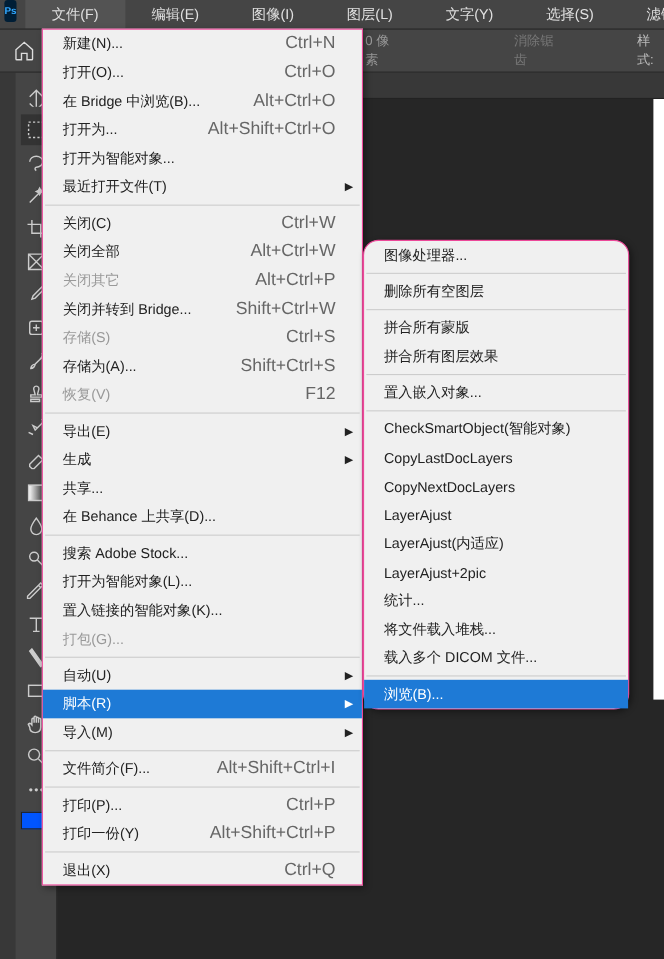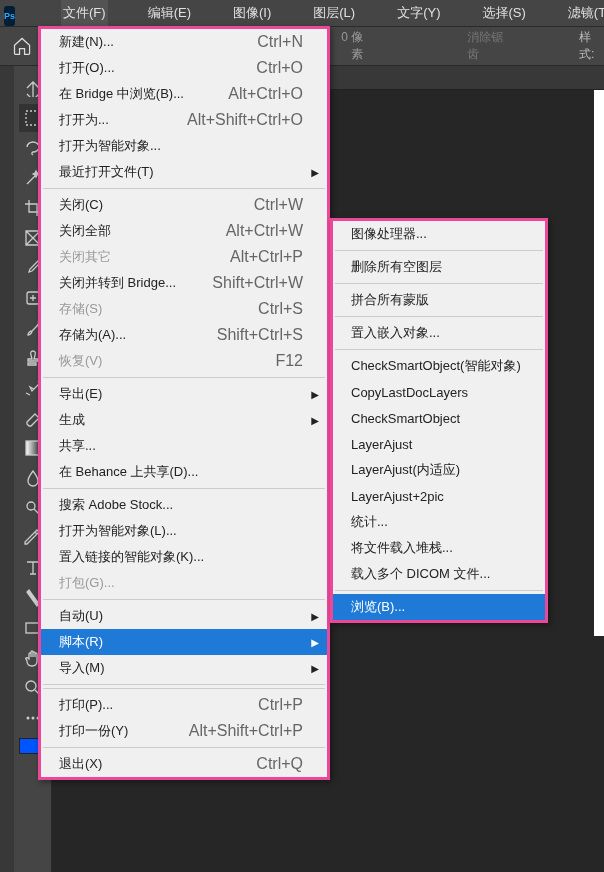--- a/index.html
+++ b/index.html
@@ -1,35 +1,35 @@
 <!DOCTYPE html>
 <html><head>
 <meta charset="utf-8">
 <style>
 * { margin: 0; padding: 0; box-sizing: border-box; font-family: "Microsoft YaHei", Arial, sans-serif; }
 body { background: #323232; width: 604px; height: 872px; overflow: hidden; color: #e0e0e0; font-size: 13px; }
-.menubar { height: 26px; background: #454545; display: flex; align-items: flex-end; padding-left: 4px; }
+.menubar { height: 26px; background: #454545; display: flex; align-items: flex-start; padding-left: 4px; }
 .ps-logo { width: 20px; height: 20px; background: #001e36; color: #31a8ff; font-size: 9px; font-weight: bold; display: flex; align-items: center; justify-content: center; border-radius: 3px; margin-right: 8px; }
-.menu-item { padding: 4px 2px; cursor: default; white-space: nowrap; margin-left: 38px; }
+.menu-item { padding: 4px 24px; cursor: default; white-space: nowrap; }
 .menu-item.active { background: #535353; }
 .options-bar { height: 40px; background: #454545; display: flex; align-items: center; padding-left: 12px; border-top: 1px solid #2a2a2a; border-bottom: 1px solid #2a2a2a; position: relative; }
 .home-icon { width: 22px; height: 22px; }
-.opt-text { color: #999; margin-left: 300px; font-size: 12px; text-align: right; }
+.opt-text { color: #999; margin-left: 300px; font-size: 12px; }
 .opt-text2 { color: #777; margin-left: 104px; font-size: 12px; }
 .opt-text3 { color: #bbb; margin-left: 68px; font-size: 12px; }
 .main-area { display: flex; height: calc(100% - 66px); }
 .tool-col { width: 38px; background: #454545; border-right: 1px solid #2a2a2a; display: flex; flex-direction: column; align-items: center; padding-top: 8px; gap: 2px; }
 .tool-btn { width: 28px; height: 28px; display: flex; align-items: center; justify-content: center; color: #ccc; cursor: default; }
 .tool-btn.sel { background: #333; }
 .tool-btn svg { width: 18px; height: 18px; }
 .canvas-area { flex: 1; background: #262626; position: relative; }
 .canvas-white { position: absolute; right: 0; top: 24px; width: 10px; height: 546px; background: #fff; }
-.dropdown { position: absolute; background: #f0f0f0; color: #222; border: 3px solid #ec4899; box-shadow: 2px 2px 6px rgba(0,0,0,0.4); font-size: 13px; }
+.dropdown { position: absolute; background: #f0f0f0; color: #222; border: 1px solid #ec4899; box-shadow: 2px 2px 6px rgba(0,0,0,0.4); font-size: 13px; }
 .dd1 { left: 38px; top: 26px; width: 292px; }
-.dd2 { left: 330px; top: 218px; width: 218px; }
+.dd2 { left: 330px; top: 218px; width: 242px; border-radius: 14px; }
 .dd-row { display: flex; align-items: center; height: 26px; padding: 0 24px 0 18px; cursor: default; position: relative; }
 .dd-row.disabled { color: #999; gap: 16px; }
 .dd-row.hl { background: #1e7ad6; color: #fff; }
 .dd-row .label { flex: 1; }
 .dd-row .shortcut { color: #666; font-size: 16px; }
 .dd-row .arrow { position: absolute; right: 8px; font-size: 10px; }
 .dd-sep { height: 1px; background: #ccc; margin: 3px 2px; }
 .color-sw { width: 28px; height: 16px; background: #0055ff; border: 1px solid #222; margin-top: 4px; }
 .vtabs { width: 14px; background: #383838; }
 .doc-tab { height: 24px; background: #383838; border-bottom: 1px solid #222; }
@@ -284,20 +284,24 @@
     </div>
     <div class="dd-row hl">
       <span class="label">脚本(R)</span>
       <span class="arrow">▶</span>
     </div>
     <div class="dd-row">
       <span class="label">导入(M)</span>
       <span class="arrow">▶</span>
     </div>
     <div class="dd-sep"></div>
+    <div class="dd-row">
+      <span class="label">文件简介(F)...</span>
+      <span class="shortcut">Alt+Shift+Ctrl+I</span>
+    </div>
     <div class="dd-sep"></div>
     <div class="dd-row">
       <span class="label">打印(P)...</span>
       <span class="shortcut">Ctrl+P</span>
     </div>
     <div class="dd-row">
       <span class="label">打印一份(Y)</span>
       <span class="shortcut">Alt+Shift+Ctrl+P</span>
     </div>
     <div class="dd-sep"></div>
@@ -311,33 +315,36 @@
       <span class="label">图像处理器...</span>
     </div>
     <div class="dd-sep"></div>
     <div class="dd-row">
       <span class="label">删除所有空图层</span>
     </div>
     <div class="dd-sep"></div>
     <div class="dd-row">
       <span class="label">拼合所有蒙版</span>
     </div>
+    <div class="dd-row">
+      <span class="label">拼合所有图层效果</span>
+    </div>
     <div class="dd-sep"></div>
     <div class="dd-row">
       <span class="label">置入嵌入对象...</span>
     </div>
     <div class="dd-sep"></div>
     <div class="dd-row">
       <span class="label">CheckSmartObject(智能对象)</span>
     </div>
     <div class="dd-row">
       <span class="label">CopyLastDocLayers</span>
     </div>
     <div class="dd-row">
-      <span class="label">CheckSmartObject</span>
+      <span class="label">CopyNextDocLayers</span>
     </div>
     <div class="dd-row">
       <span class="label">LayerAjust</span>
     </div>
     <div class="dd-row">
       <span class="label">LayerAjust(内适应)</span>
     </div>
     <div class="dd-row">
       <span class="label">LayerAjust+2pic</span>
     </div>

